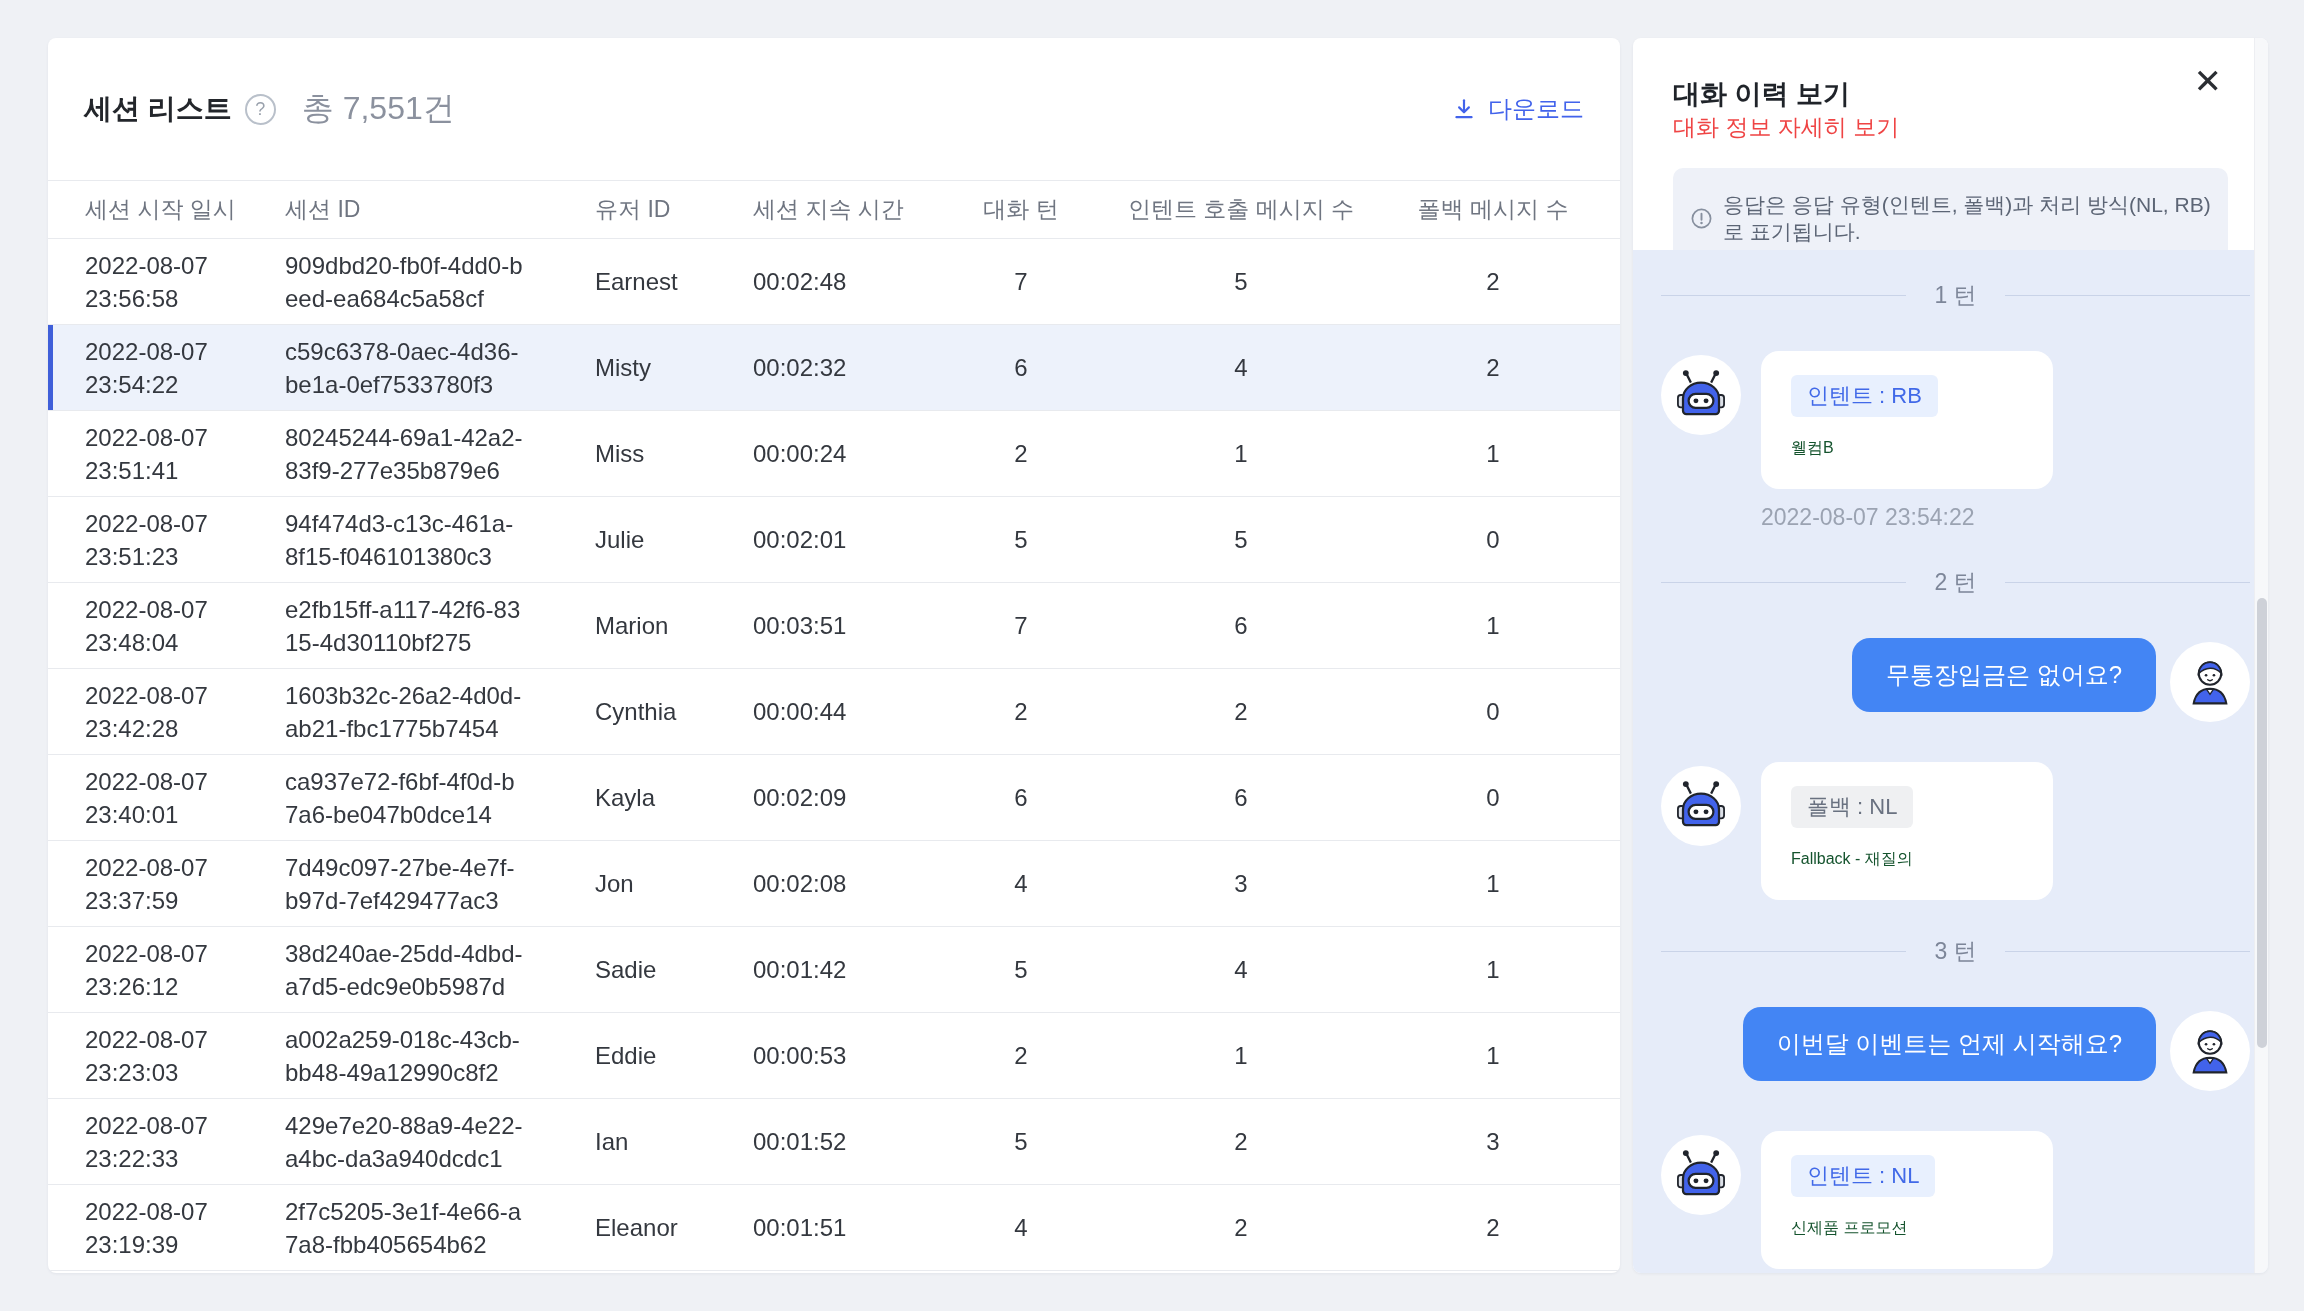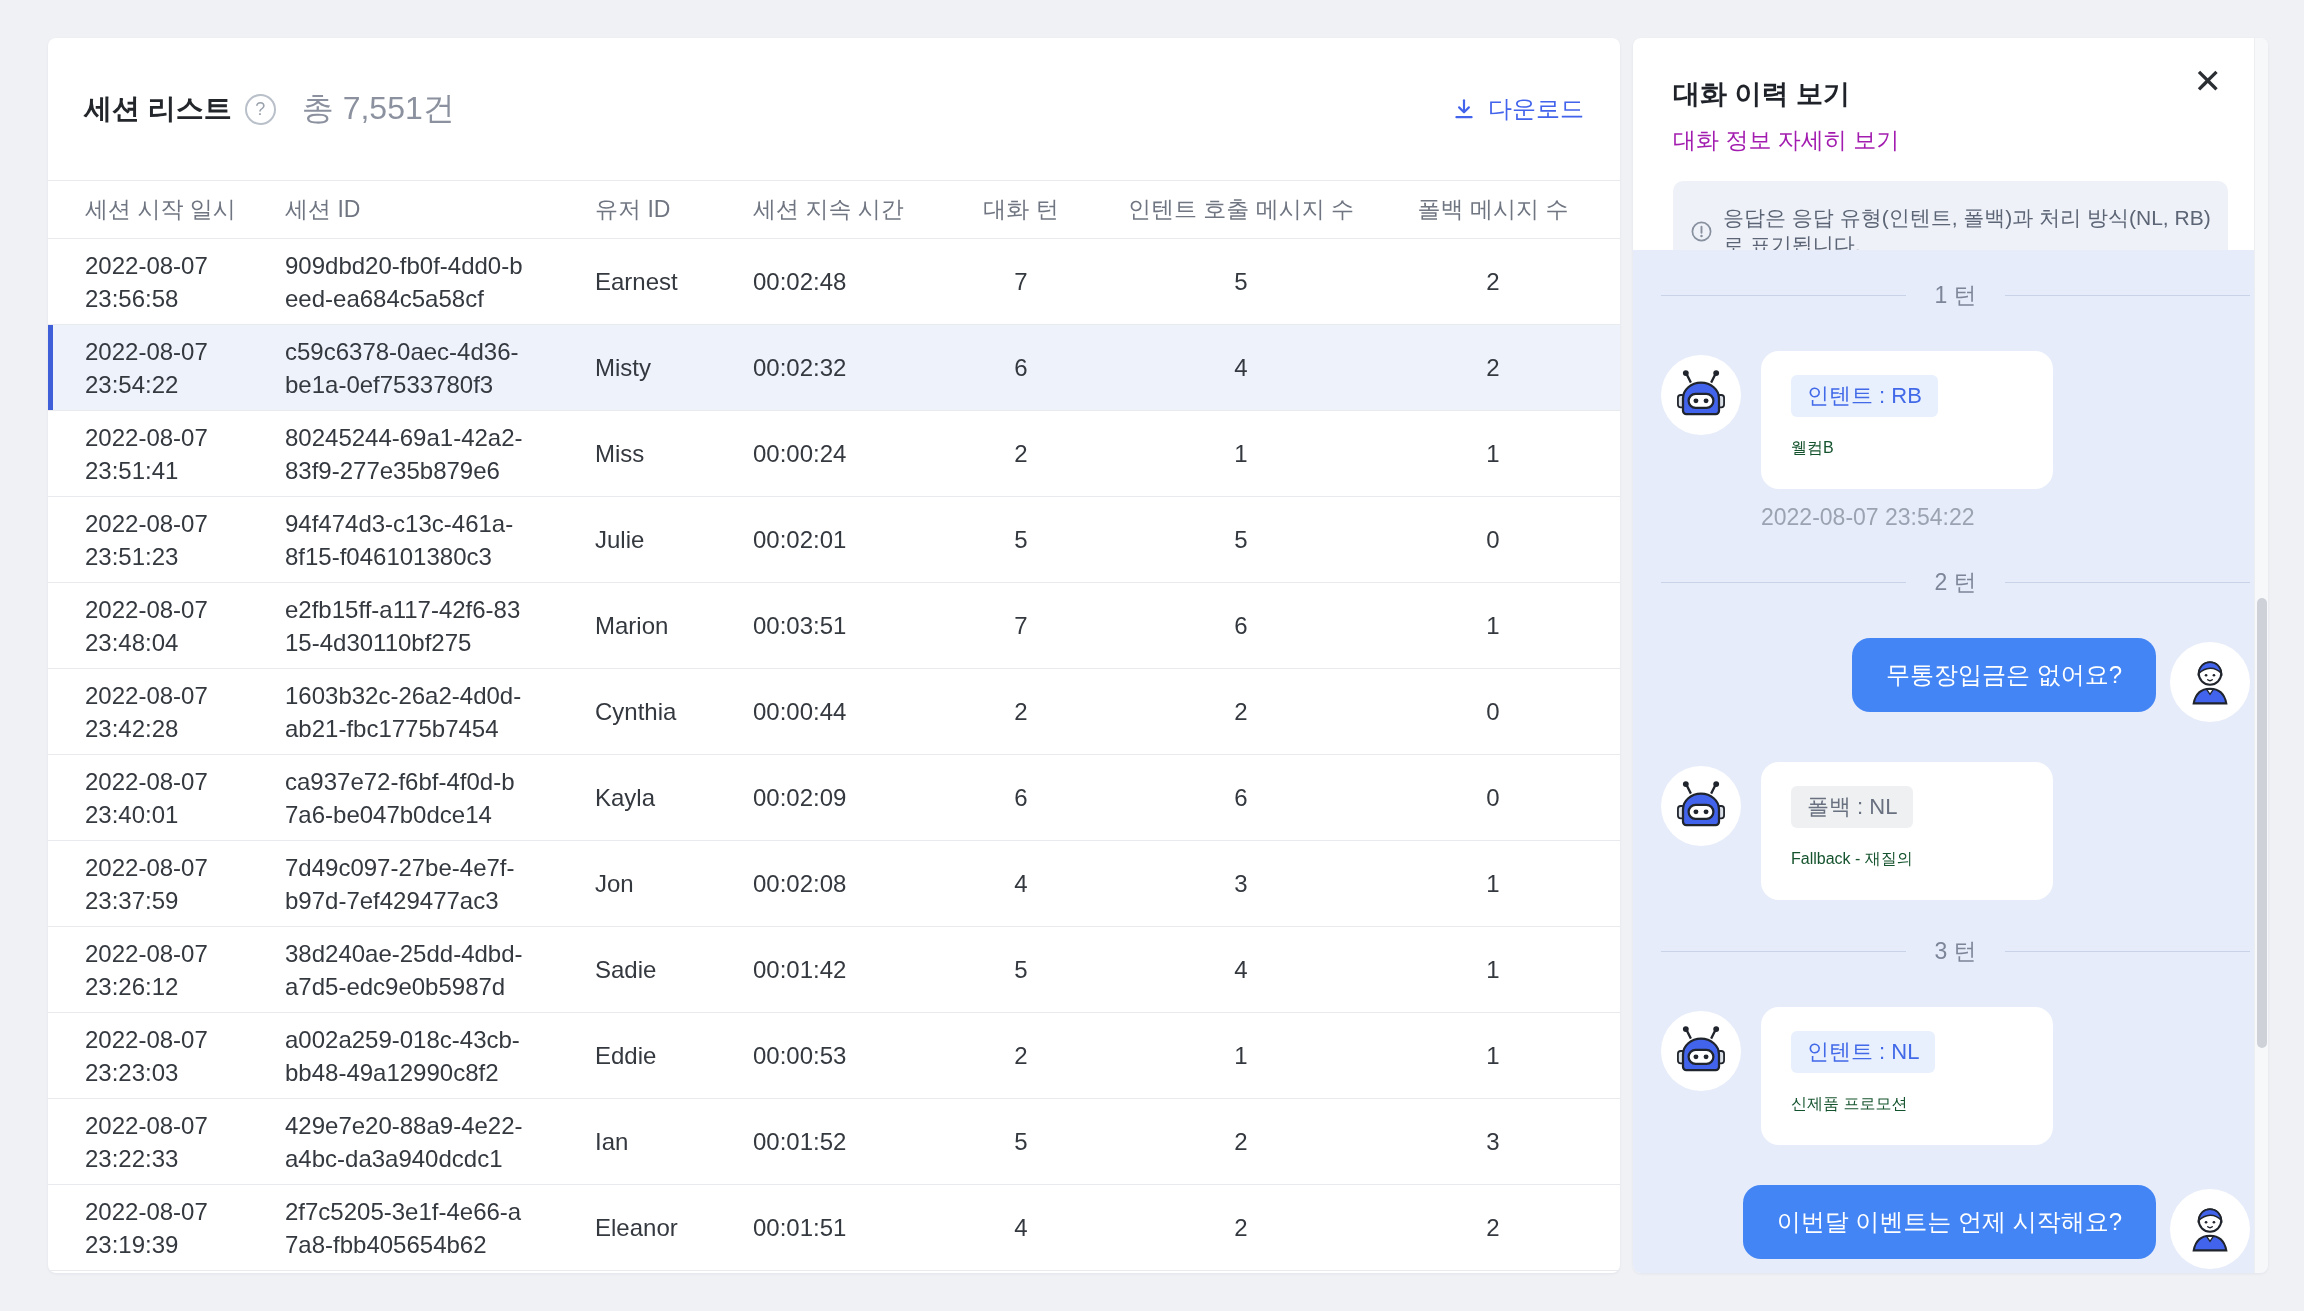--- a/index.html
+++ b/index.html
@@ -27,21 +27,21 @@
   td.id { word-break:break-all; padding-right:32px; }
   tr.selected { background:#edf2fb; }
   tr.selected td:first-child { box-shadow:inset 5px 0 0 #3f5fd9; }
 
   
   .panel-card { left:1633px; top:38px; width:635px; height:1235px; overflow:hidden; }
   .panel-header { padding:38px 40px 0; position:relative; }
   .panel-header h2 { font-size:27px; font-weight:bold; color:#1f2329; }
   .close { position:absolute; top:26px; right:46px; font-size:34px; color:#2b2e33;
            background:none; border:none; cursor:pointer; line-height:1; font-family:inherit; }
-  .detail-link { display:inline-block; margin-top:13px; font-size:23px; color:#a21caf;
+  .detail-link { display:inline-block; margin-top:0; font-size:23px; color:#ef4444;
                  text-decoration:none; cursor:pointer; }
   .notice { margin-top:25px; background:#eef1f8; border-radius:10px; padding:23px 17px;
             font-size:21px; color:#5c6575; display:flex; gap:10px; align-items:center; line-height:27px; }
   .notice svg { flex:none; }
   .conversation { position:absolute; left:0; right:0; top:212px; bottom:0; background:#e6ecf9;
                   padding:30px 18px 0 28px; overflow:hidden; }
   .turn-divider { display:flex; align-items:center; margin-top:36px; }
   .turn-divider:first-child { margin-top:0; }
   .turn-divider .line { flex:1; height:1px; background:#c9d3e8; }
   .turn-label { margin:0 28px; font-size:23px; color:#7d8699; }
@@ -328,50 +328,50 @@
               <circle cx="28.5" cy="29.2" r="2.2" fill="#20242c"></circle>
             </svg>
           </div>
           <div class="bot-bubble"><span class="badge fallback">폴백 : NL</span><div class="bot-text">Fallback - 재질의</div></div>
         </div>
         <div class="turn-divider">
           <span class="line"></span>
           <span class="turn-label">3 턴</span>
           <span class="line"></span>
         </div>
+        <div class="msg-row user">
+          <div class="user-bubble">이번달 이벤트는 언제 시작해요?</div>
+          <div class="avatar">
+            <svg viewBox="0 0 48 48">
+              <circle cx="24" cy="16.5" r="10" fill="#ffffff" stroke="#20242c" stroke-width="1.8"></circle>
+              <path d="M13.8 16.5 Q15.5 6.5 24 6.5 Q32.5 6.5 34.2 16.5 Q29.5 11.5 24 11.8 Q18.5 12 13.8 16.5 Z" fill="#4263eb" stroke="#20242c" stroke-width="1.4"></path>
+              <circle cx="20.5" cy="18" r="1.2" fill="#20242c"></circle>
+              <circle cx="27.5" cy="18" r="1.2" fill="#20242c"></circle>
+              <path d="M22 22 q2 1.6 4 0" fill="none" stroke="#20242c" stroke-width="1.3" stroke-linecap="round"></path>
+              <path d="M9.5 43 q2.5 -13 14.5 -13 q12 0 14.5 13 z" fill="#4263eb" stroke="#20242c" stroke-width="1.8"></path>
+              <path d="M21 30.5 l3 4.5 3 -4.5 z" fill="#ffffff" stroke="#20242c" stroke-width="1.2"></path>
+            </svg>
+          </div>
+        </div>
         <div class="msg-row bot">
           <div class="avatar">
             <svg viewBox="0 0 48 48">
               <line x1="15" y1="13" x2="11" y2="5" stroke="#20242c" stroke-width="2"></line>
               <circle cx="10.5" cy="4.5" r="2.6" fill="#20242c"></circle>
               <line x1="33" y1="13" x2="37" y2="5" stroke="#20242c" stroke-width="2"></line>
               <circle cx="37.5" cy="4.5" r="2.6" fill="#20242c"></circle>
               <rect x="3.5" y="24" width="6" height="11" rx="2.5" fill="#dde1e8" stroke="#20242c" stroke-width="1.6"></rect>
               <rect x="38.5" y="24" width="6" height="11" rx="2.5" fill="#dde1e8" stroke="#20242c" stroke-width="1.6"></rect>
               <path d="M8 38 v-11 a16 14 0 0 1 32 0 v11 a3 3 0 0 1 -3 3 h-26 a3 3 0 0 1 -3 -3 z" fill="#4263eb" stroke="#20242c" stroke-width="2"></path>
               <rect x="13" y="23" width="22" height="12.5" rx="6.2" fill="#ffffff" stroke="#20242c" stroke-width="2"></rect>
               <circle cx="19.5" cy="29.2" r="2.2" fill="#20242c"></circle>
               <circle cx="28.5" cy="29.2" r="2.2" fill="#20242c"></circle>
             </svg>
           </div>
           <div class="bot-bubble"><span class="badge intent">인텐트 : NL</span><div class="bot-text">신제품 프로모션</div></div>
         </div>
-        <div class="msg-row user">
-          <div class="user-bubble">이번달 이벤트는 언제 시작해요?</div>
-          <div class="avatar">
-            <svg viewBox="0 0 48 48">
-              <circle cx="24" cy="16.5" r="10" fill="#ffffff" stroke="#20242c" stroke-width="1.8"></circle>
-              <path d="M13.8 16.5 Q15.5 6.5 24 6.5 Q32.5 6.5 34.2 16.5 Q29.5 11.5 24 11.8 Q18.5 12 13.8 16.5 Z" fill="#4263eb" stroke="#20242c" stroke-width="1.4"></path>
-              <circle cx="20.5" cy="18" r="1.2" fill="#20242c"></circle>
-              <circle cx="27.5" cy="18" r="1.2" fill="#20242c"></circle>
-              <path d="M22 22 q2 1.6 4 0" fill="none" stroke="#20242c" stroke-width="1.3" stroke-linecap="round"></path>
-              <path d="M9.5 43 q2.5 -13 14.5 -13 q12 0 14.5 13 z" fill="#4263eb" stroke="#20242c" stroke-width="1.8"></path>
-              <path d="M21 30.5 l3 4.5 3 -4.5 z" fill="#ffffff" stroke="#20242c" stroke-width="1.2"></path>
-            </svg>
-          </div>
-        </div>
       </div>
     <div class="scroll-track">
       <div class="scroll-thumb"></div>
     </div>
   </aside>
 
 </div>
 
 </body></html>

